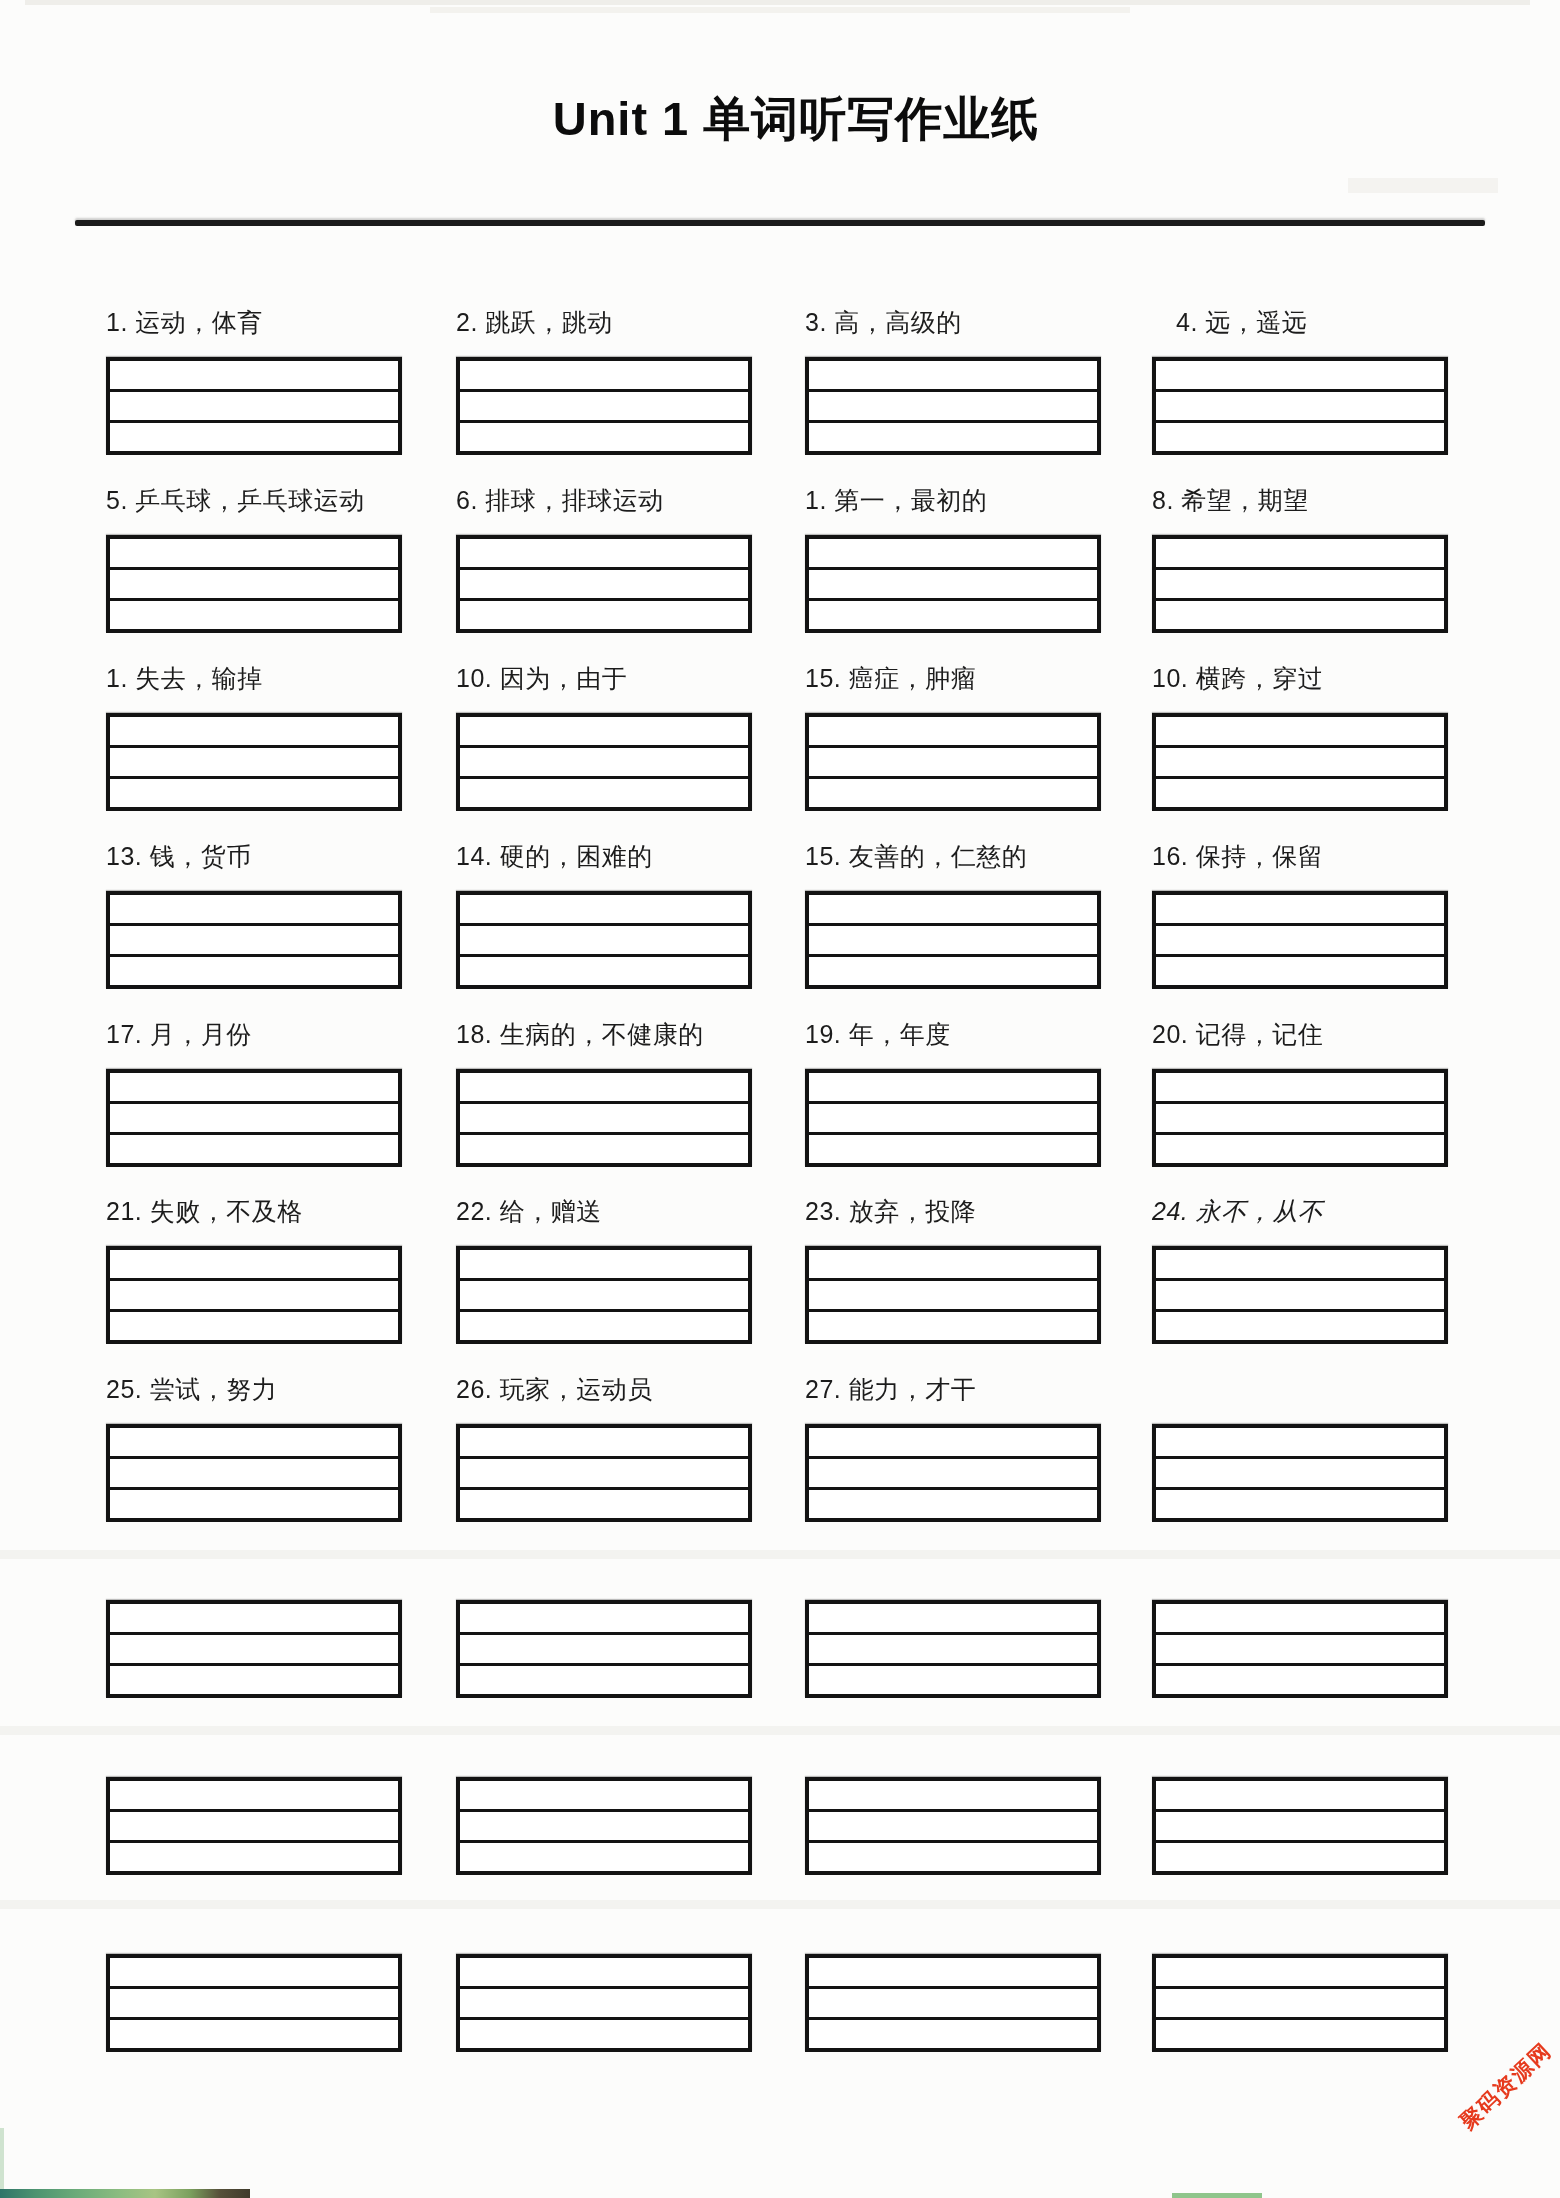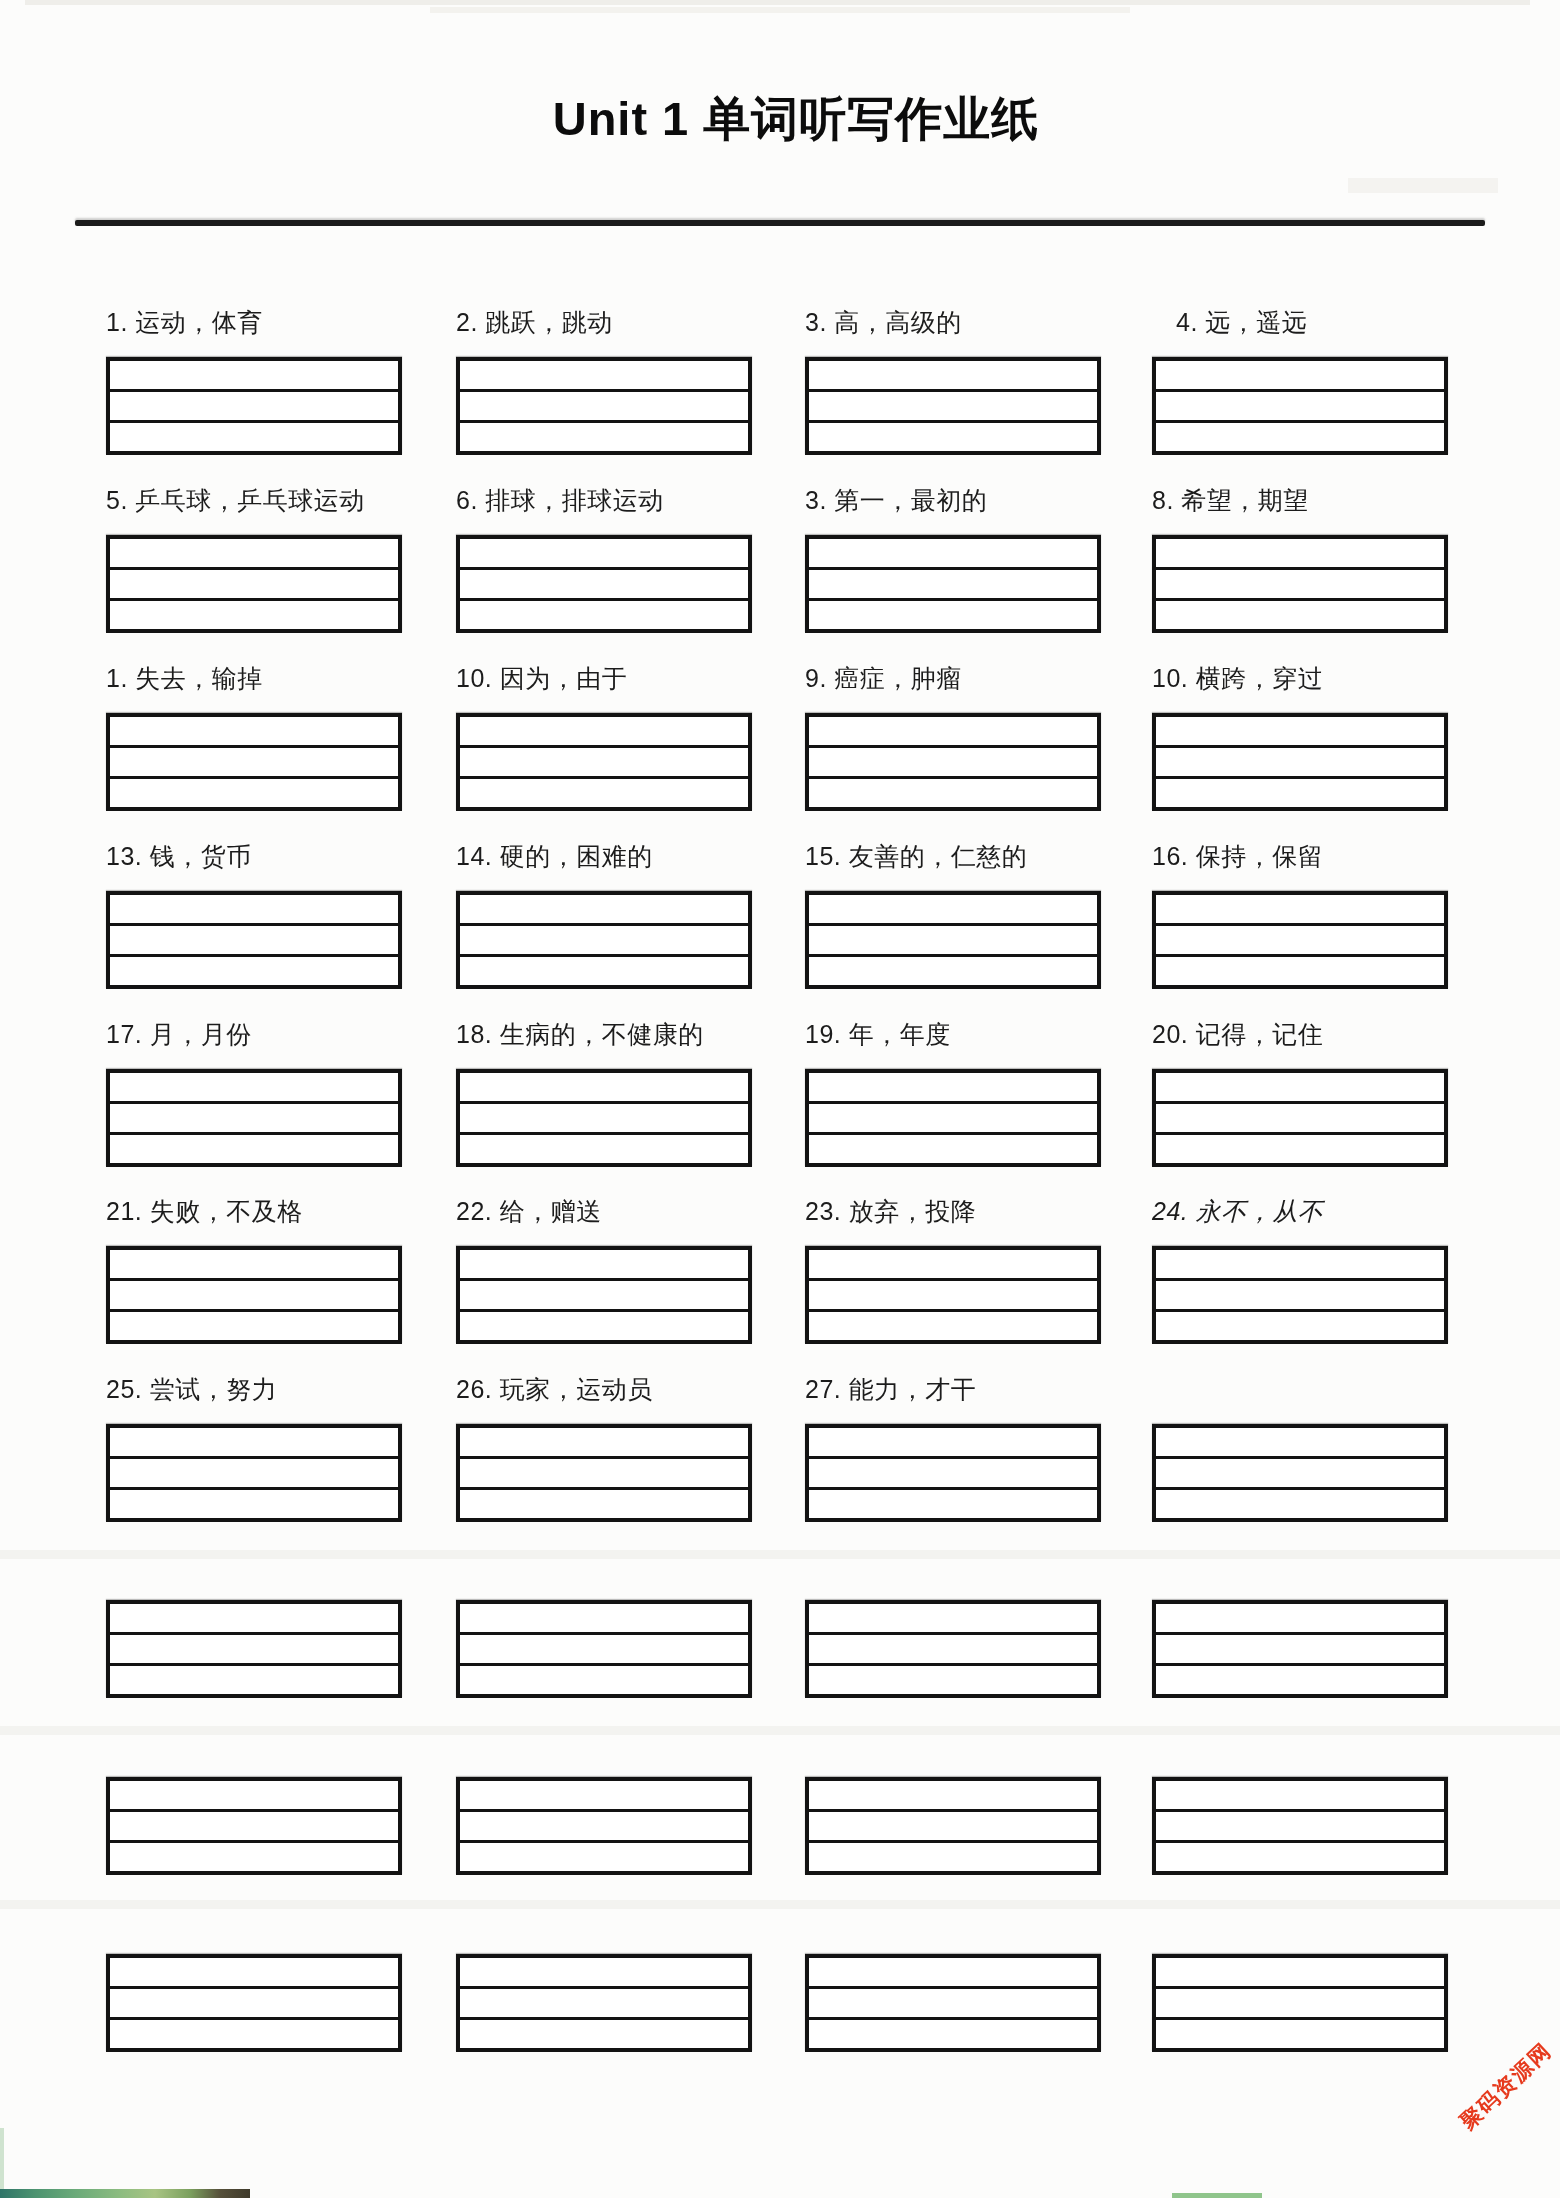--- a/index.html
+++ b/index.html
@@ -99,41 +99,41 @@
       <div class="item-label" style="left: 106px; top: 473px;">5. 乒乓球，乒乓球运动</div>
       <div class="abox" style="left: 106px; top: 523px;">
         <div class="ln" style="top: 28px;"></div>
         <div class="ln" style="top: 59px;"></div>
       </div>
       <div class="item-label" style="left: 456px; top: 473px;">6. 排球，排球运动</div>
       <div class="abox" style="left: 456px; top: 523px;">
         <div class="ln" style="top: 28px;"></div>
         <div class="ln" style="top: 59px;"></div>
       </div>
-      <div class="item-label" style="left: 805px; top: 473px;">3. 第一，最初的</div>
+      <div class="item-label" style="left: 805px; top: 473px;">1. 第一，最初的</div>
       <div class="abox" style="left: 805px; top: 523px;">
         <div class="ln" style="top: 28px;"></div>
         <div class="ln" style="top: 59px;"></div>
       </div>
       <div class="item-label" style="left: 1152px; top: 473px;">8. 希望，期望</div>
       <div class="abox" style="left: 1152px; top: 523px;">
         <div class="ln" style="top: 28px;"></div>
         <div class="ln" style="top: 59px;"></div>
       </div>
       <div class="item-label" style="left: 106px; top: 651px;">1. 失去，输掉</div>
       <div class="abox" style="left: 106px; top: 701px;">
         <div class="ln" style="top: 28px;"></div>
         <div class="ln" style="top: 59px;"></div>
       </div>
       <div class="item-label" style="left: 456px; top: 651px;">10. 因为，由于</div>
       <div class="abox" style="left: 456px; top: 701px;">
         <div class="ln" style="top: 28px;"></div>
         <div class="ln" style="top: 59px;"></div>
       </div>
-      <div class="item-label" style="left: 805px; top: 651px;">9. 癌症，肿瘤</div>
+      <div class="item-label" style="left: 805px; top: 651px;">15. 癌症，肿瘤</div>
       <div class="abox" style="left: 805px; top: 701px;">
         <div class="ln" style="top: 28px;"></div>
         <div class="ln" style="top: 59px;"></div>
       </div>
       <div class="item-label" style="left: 1152px; top: 651px;">10. 横跨，穿过</div>
       <div class="abox" style="left: 1152px; top: 701px;">
         <div class="ln" style="top: 28px;"></div>
         <div class="ln" style="top: 59px;"></div>
       </div>
       <div class="item-label" style="left: 106px; top: 829px;">13. 钱，货币</div>

